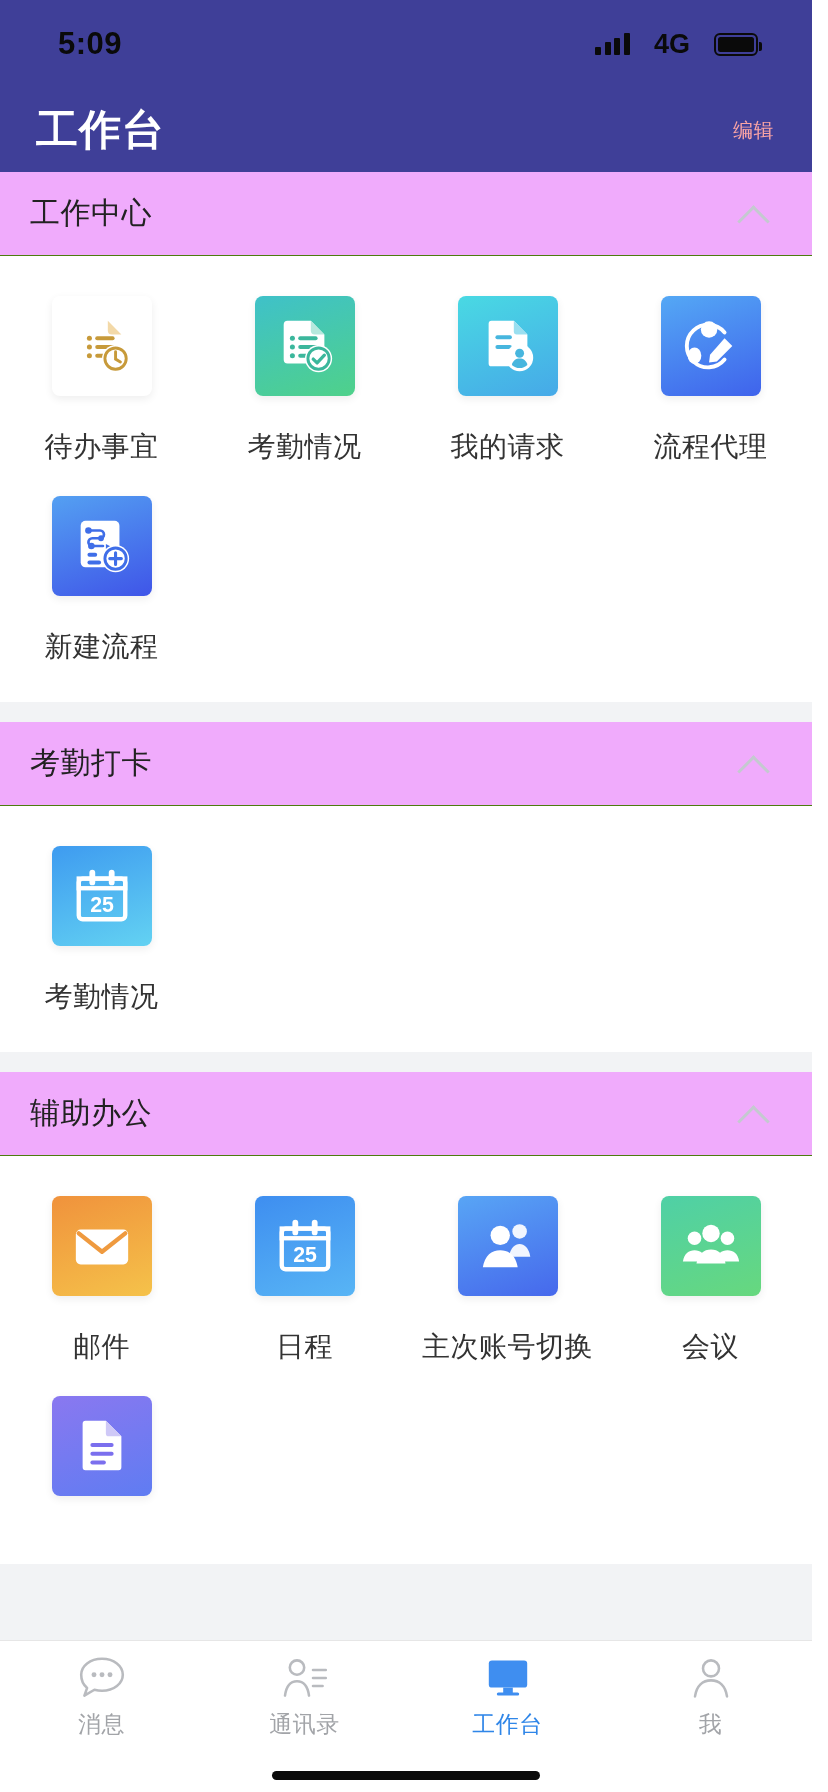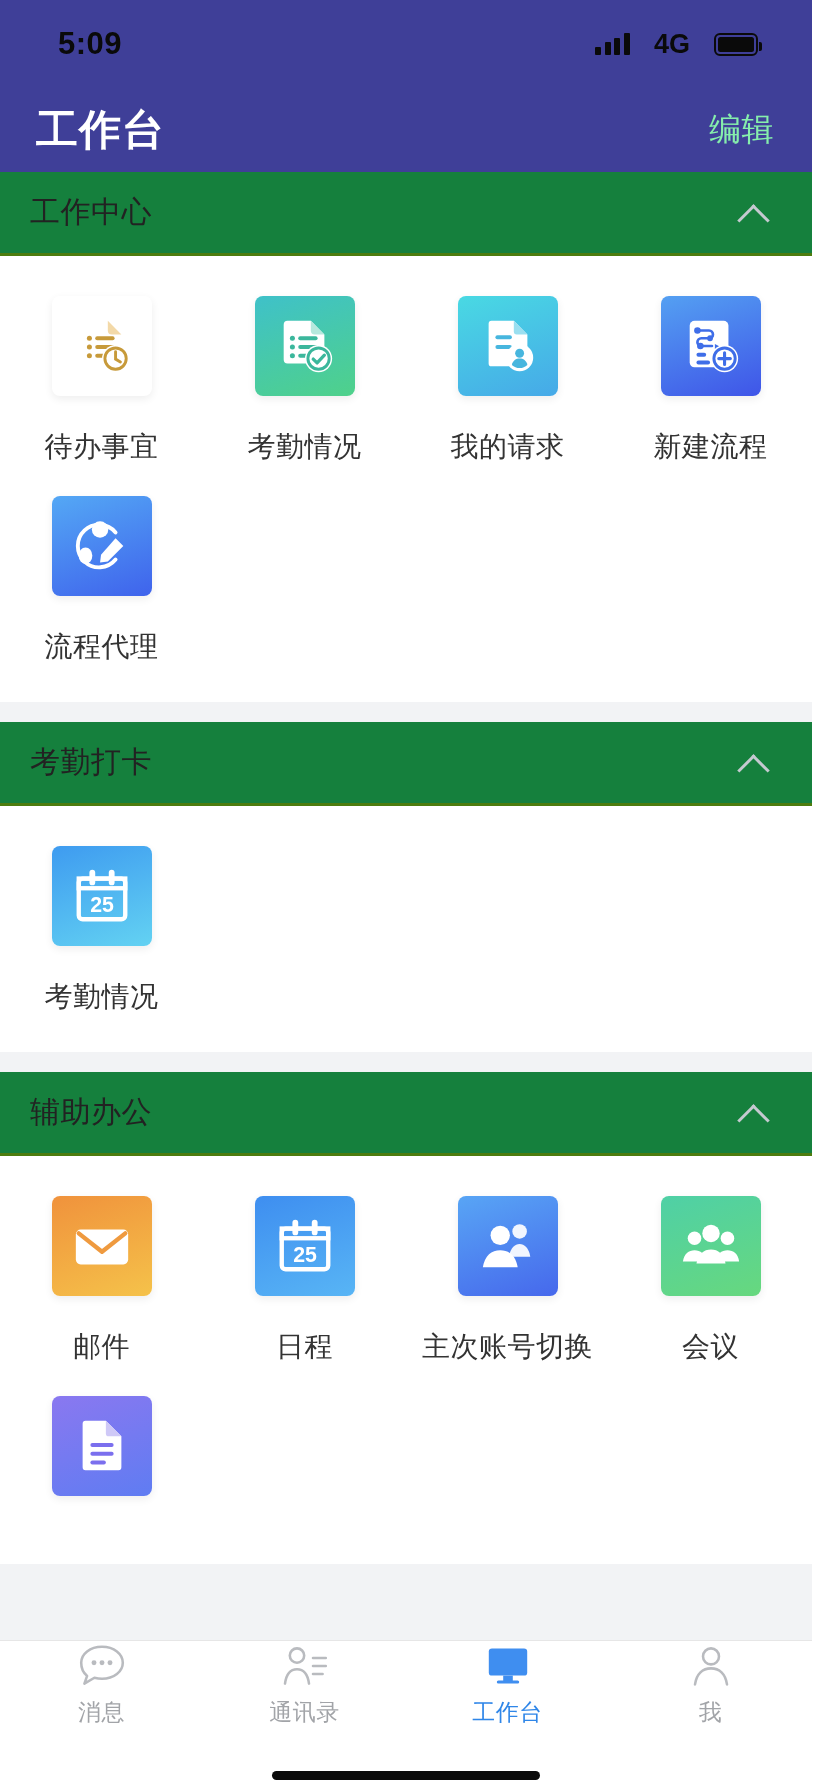--- a/index.html
+++ b/index.html
@@ -30,31 +30,31 @@
   .battery::after { content:""; position:absolute; right:-6px; top:7px; width:3.5px; height:9px; background:#0a0a0a; border-radius:0 2px 2px 0; }
   .battery .lvl { height:100%; background:#0a0a0a; border-radius:2.5px; width: 100%; }
 
   
   .navbar {
     height: 84px; background: #3f3f98; flex: 0 0 84px;
     display:flex; align-items:center; justify-content:space-between;
     padding: 0 38px 0 36px;
   }
   .nav-title { color:#ffffff; font-size: 42px; font-weight: 700; letter-spacing: 1px; }
-  .nav-action { color:#86efac; font-size: 32px; font-weight: 400; letter-spacing: 0.5px; }
+  .nav-action { color:#fca5a5; font-size: 20px; font-weight: 400; letter-spacing: 0.5px; }
 
   
   .content { flex: 1 1 auto; overflow: hidden; background: #f2f3f5; }
 
   .section { background:#ffffff; }
   .gap { height: 20px; background:#f2f3f5; }
 
   .section-header {
     height: 84px; display:flex; align-items:center; justify-content:space-between;
-    padding: 0 40px 0 30px; border-bottom: 3px solid #4d7c0f; background:#15803d;
+    padding: 0 40px 0 30px; border-bottom: 1px solid #4d7c0f; background:#f0abfc;
   }
   .section-title { font-size: 30px; color:#222222; font-weight: 400; letter-spacing:0.5px; }
   .chev { width: 34px; height: 34px; position: relative; }
   .chev::before {
     content:""; position:absolute; left: 4px; top: 13px;
     width: 20px; height: 20px;
     border-left: 3px solid #c4c9d0; border-top: 3px solid #c4c9d0;
     transform: rotate(45deg);
   }
 
@@ -64,21 +64,21 @@
   }
   .cell { display:flex; flex-direction:column; align-items:center; padding: 14px 0 16px 0; }
   .cell .tile { width: 100px; height: 100px; border-radius: 8px; position: relative; display:flex; align-items:center; justify-content:center; box-shadow: 0 3px 8px rgba(0,0,0,0.07); }
   .cell .tile svg { width: 62px; height: 62px; display:block; }
   .cell .lbl { margin-top: 32px; font-size: 28px; color:#333333; letter-spacing:0.5px; white-space:nowrap; }
 
   
   .tabbar {
     flex: 0 0 118px; height: 118px; background:#ffffff;
     border-top: 1px solid #e6e6e6;
-    display:flex; align-items:flex-start; padding-top: 0;
+    display:flex; align-items:flex-start; padding-top: 12px;
   }
   .tab { flex:1; display:flex; flex-direction:column; align-items:center; gap: 6px; }
   .tab .ticon { width: 54px; height: 50px; display:flex; align-items:center; justify-content:center; }
   .tab .ticon svg { width: 52px; height: 48px; }
   .tab .tlbl { font-size: 23px; color:#a2a4a8; letter-spacing:0.5px; }
   .tab.active .tlbl { color:#2f86e8; }
 
   .homeindicator { flex: 0 0 34px; background:#ffffff; display:flex; align-items:center; justify-content:center; }
   .homebar { width: 268px; height: 9px; background:#0a0a0a; border-radius: 5px; }
 </style>
@@ -165,51 +165,51 @@
                 <circle cx="44" cy="44" r="14" fill="#ffffff"></circle>
                 <g fill="#47b6de">
                   <circle cx="44" cy="39.5" r="4.6"></circle>
                   <path d="M36 51.5c1-4.6 4.2-6.6 8-6.6s7 2 8 6.6c-2.2 2.1-4.9 3.2-8 3.2s-5.8-1.1-8-3.2z"></path>
                 </g>
               </svg>
             </div>
             <div class="lbl">我的请求</div>
           </div>
           <div class="cell">
+            <div class="tile" style="background:linear-gradient(160deg, #54a8f5 0%, #3f63ec 100%)">
+              <svg viewBox="0 0 64 64">
+                <path d="M46 18a22 22 0 1 0 0 28" stroke="#ffffff" stroke-width="4" fill="none" stroke-linecap="round"></path>
+                <circle cx="30" cy="15" r="8.5" fill="#ffffff"></circle>
+                <ellipse cx="15" cy="42" rx="7" ry="8.5" fill="#ffffff"></ellipse>
+                <path d="M46 24l8 8-16 16-8 1 1-8z" fill="#ffffff"></path>
+              </svg>
+            </div>
+            <div class="lbl">流程代理</div>
+          </div>
+          <div class="cell">
             <div class="tile" style="background:linear-gradient(160deg, #54a0f2 0%, #3f55e8 100%)">
               <svg viewBox="0 0 64 64">
                 <rect x="10" y="6" width="40" height="48" rx="5" fill="#ffffff"></rect>
                 <g stroke="#3f6ee8" stroke-width="2.8" fill="none" stroke-linecap="round">
                   <path d="M19 16h11a4 4 0 0 1 0 8H22a4 4 0 0 0 0 8h11"></path>
                 </g>
                 <g fill="#3f6ee8">
                   <circle cx="18" cy="16" r="3.4"></circle>
                   <circle cx="21" cy="32" r="3.4"></circle>
                   <circle cx="31" cy="24" r="3"></circle>
                 </g>
                 <path d="M36 30l5 2.5-5 2.5z" fill="#3f6ee8"></path>
                 <rect x="17" y="39" width="10" height="4" rx="2" fill="#3f6ee8"></rect>
                 <rect x="17" y="47" width="14" height="4" rx="2" fill="#3f6ee8"></rect>
                 <circle cx="46" cy="45" r="14" fill="#ffffff"></circle>
                 <circle cx="46" cy="45" r="11" fill="none" stroke="#3f6ee8" stroke-width="3"></circle>
                 <path d="M46 39v12M40 45h12" stroke="#3f6ee8" stroke-width="3.2" stroke-linecap="round"></path>
               </svg>
             </div>
             <div class="lbl">新建流程</div>
-          </div>
-          <div class="cell">
-            <div class="tile" style="background:linear-gradient(160deg, #54a8f5 0%, #3f63ec 100%)">
-              <svg viewBox="0 0 64 64">
-                <path d="M46 18a22 22 0 1 0 0 28" stroke="#ffffff" stroke-width="4" fill="none" stroke-linecap="round"></path>
-                <circle cx="30" cy="15" r="8.5" fill="#ffffff"></circle>
-                <ellipse cx="15" cy="42" rx="7" ry="8.5" fill="#ffffff"></ellipse>
-                <path d="M46 24l8 8-16 16-8 1 1-8z" fill="#ffffff"></path>
-              </svg>
-            </div>
-            <div class="lbl">流程代理</div>
           </div>
         </div>
       </div>
       <div class="gap"></div>
       <div class="section">
         <div class="section-header">
           <div class="section-title">考勤打卡</div>
           <div class="chev"></div>
         </div>
         <div class="grid">

